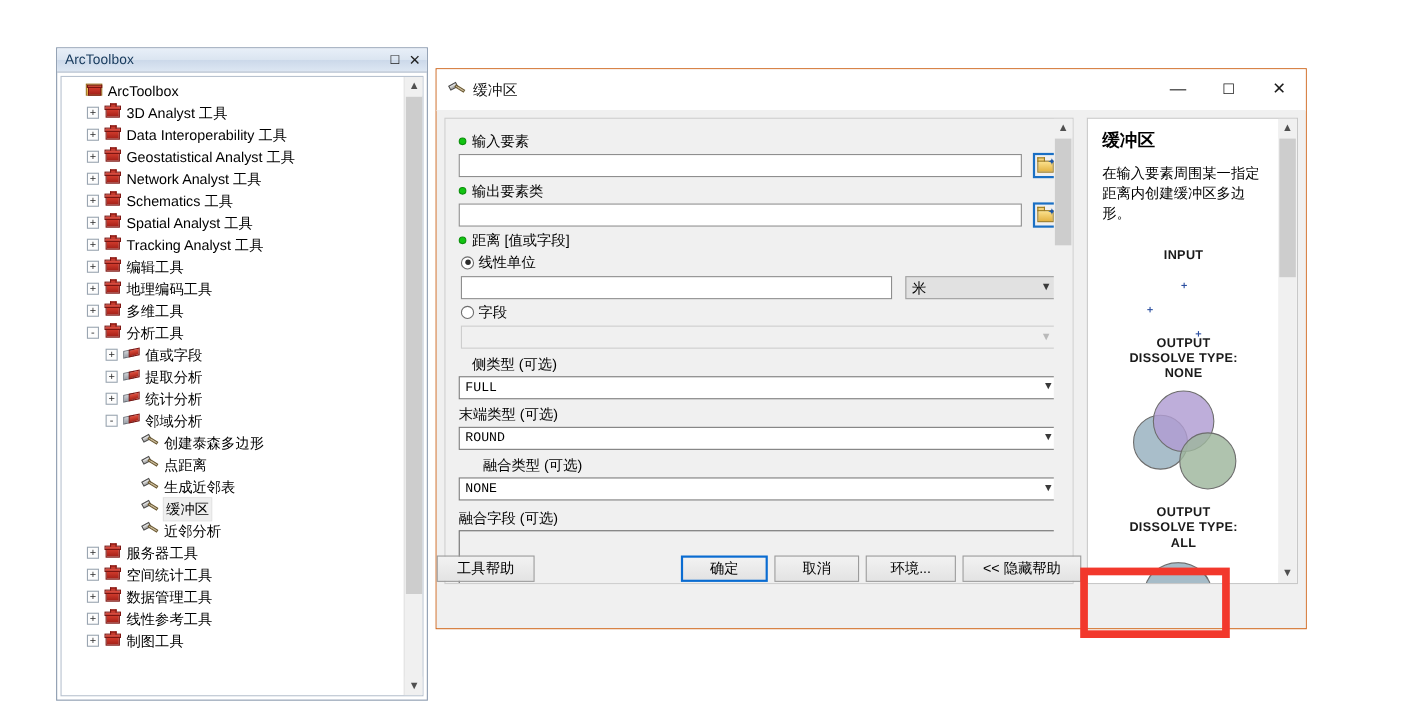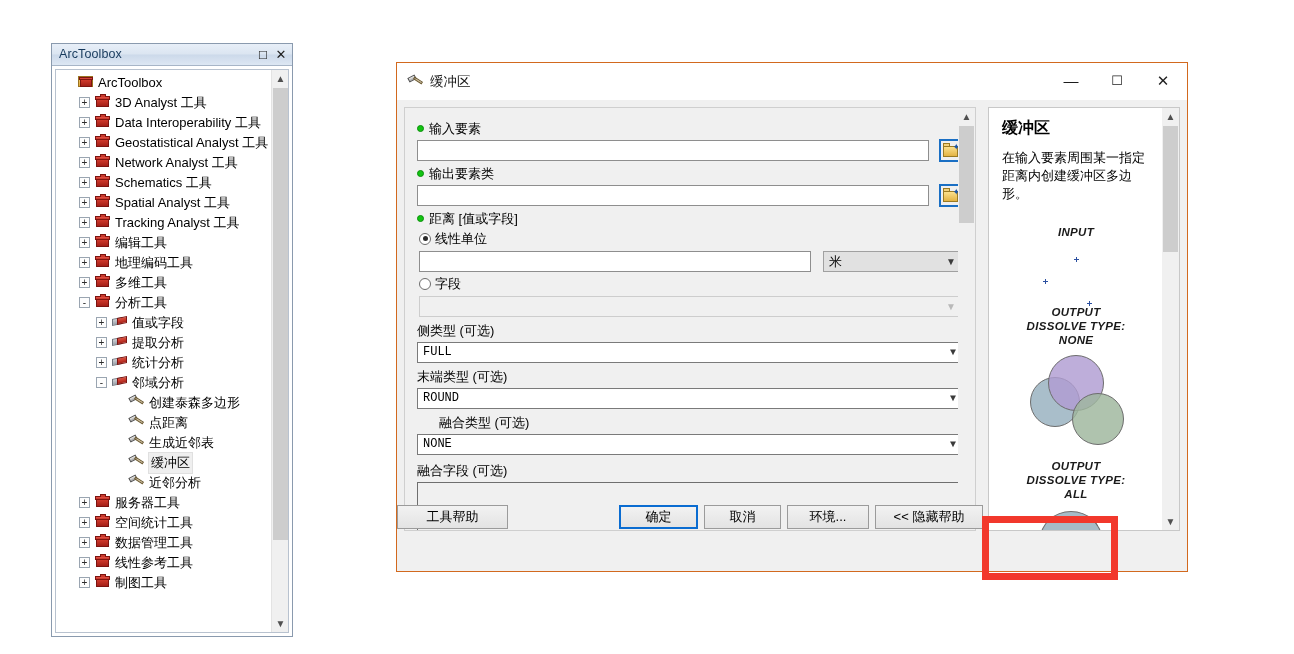--- a/index.html
+++ b/index.html
@@ -14,21 +14,21 @@
     height: 654px;
     overflow: hidden;
     background: #ffffff;
   }
 
   
   #arctoolbox-panel {
     position: absolute;
     left: 51px;
     top: 43px;
-    width: 242px;
+    width: 338px;
     height: 594px;
     background: #ffffff;
     border: 1px solid #8a9aae;
     box-sizing: border-box;
   }
   #atb-titlebar {
     position: relative;
     height: 22px;
     background: linear-gradient(to bottom, #e8eff8 0%, #dbe5f1 48%, #ccd9ea 52%, #dde7f3 100%);
     border-bottom: 1px solid #a7b5c7;
@@ -512,21 +512,20 @@
     color: #000;
     line-height: 18px;
   }
   .help-cap {
     text-align: center;
     font-size: 11.5px;
     font-weight: bold;
     color: #1a1a1a;
     letter-spacing: .3px;
     line-height: 14px;
-    font-style: italic;
   }
   #help-graphic {
     position: relative;
     margin-top: 22px;
   }
   #input-points {
     position: relative;
     height: 66px;
   }
   .pt {
@@ -604,21 +603,21 @@
     font-size: 13px;
     line-height: 22px;
     text-align: center;
     color: #000;
     cursor: default;
   }
   #btn-ok     { left: 222px; top: 6px; width: 79px; border: 2px solid #0a6cd1; line-height: 20px; }
   #btn-cancel { left: 307px; top: 6px; width: 77px; }
   #btn-env    { left: 390px; top: 6px; width: 82px; }
   #btn-hide   { left: 478px; top: 6px; width: 108px; }
-  #btn-tool   { left: 990px - 396px; top: 6px; width: 111px; }
+  #btn-tool   { left: 990px - 396px; top: 6px; width: 89px; }
 
   #red-highlight {
     position: absolute;
     left: 982px;
     top: 516px;
     width: 136px;
     height: 64px;
     border: 7px solid #f2382c;
     box-sizing: border-box;
     pointer-events: none;
@@ -736,21 +735,21 @@
           </div>
 
           <div class="radio-row">
             <span class="radio"></span><span>字段</span>
           </div>
           <div class="combo disabled" style="margin-left:2px;">
             <span></span>
             <span class="chev">▼</span>
           </div>
 
-          <div class="param-label" style="margin-top:5px;">侧类型 (可选)</div>
+          <div class="param-label" style="margin-top:5px;margin-left:12px;">侧类型 (可选)</div>
           <div class="combo white">
             <span>FULL</span>
             <span class="chev">▼</span>
           </div>
 
           <div class="param-label" style="margin-top:5px;">末端类型 (可选)</div>
           <div class="combo white">
             <span>ROUND</span>
             <span class="chev">▼</span>
           </div>

